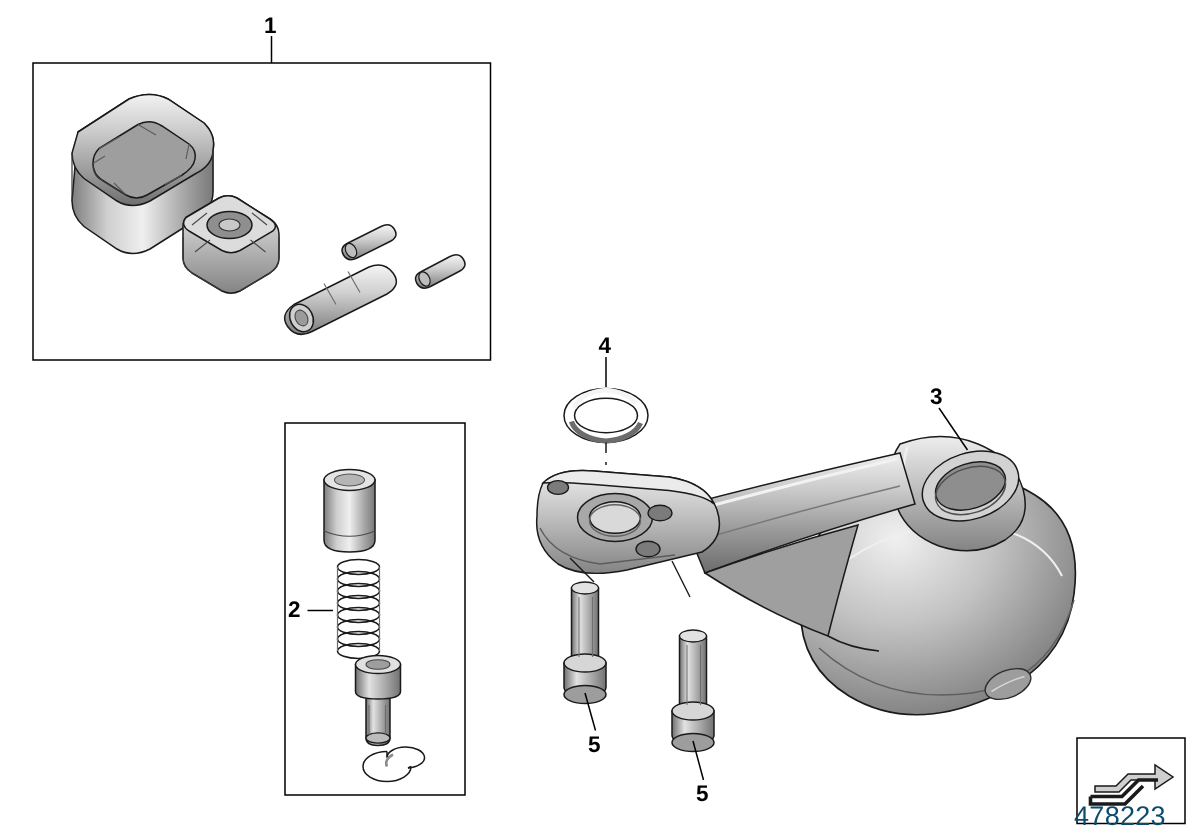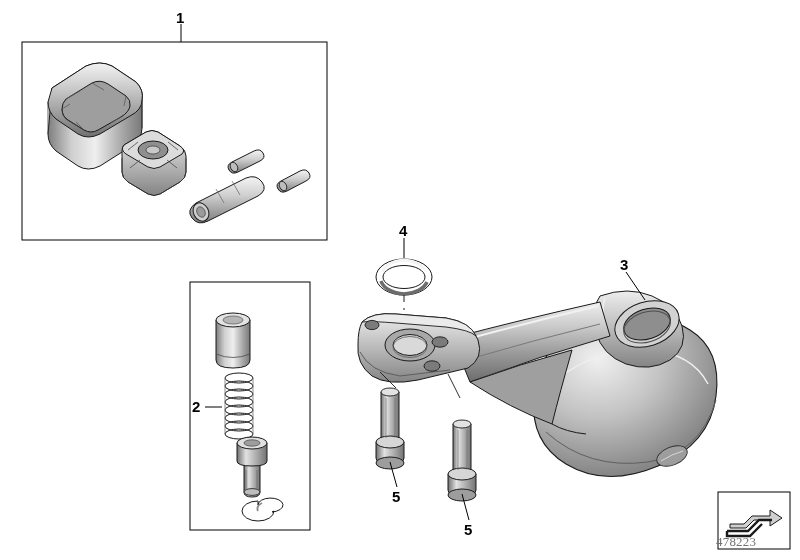--- a/index.html
+++ b/index.html
@@ -23,23 +23,23 @@
   .callout {
     position: absolute;
     font-size: 15px;
     font-weight: bold;
     color: #000000;
     font-family: "Liberation Sans", sans-serif;
     line-height: 1;
   }
   .partnum {
     position: absolute;
-    font-size: 13px;
-    color: #737373;
-    font-family: Liberation Serif, serif;
+    font-size: 18px;
+    color: #0c4a6e;
+    font-family: Liberation Sans, sans-serif;
     letter-spacing: 0.2px;
   }
   svg { display: block; }
 </style>
 </head>
 <body>
 
 <div id="stage">
 
   <svg width="800" height="560" viewBox="0 0 800 560">

